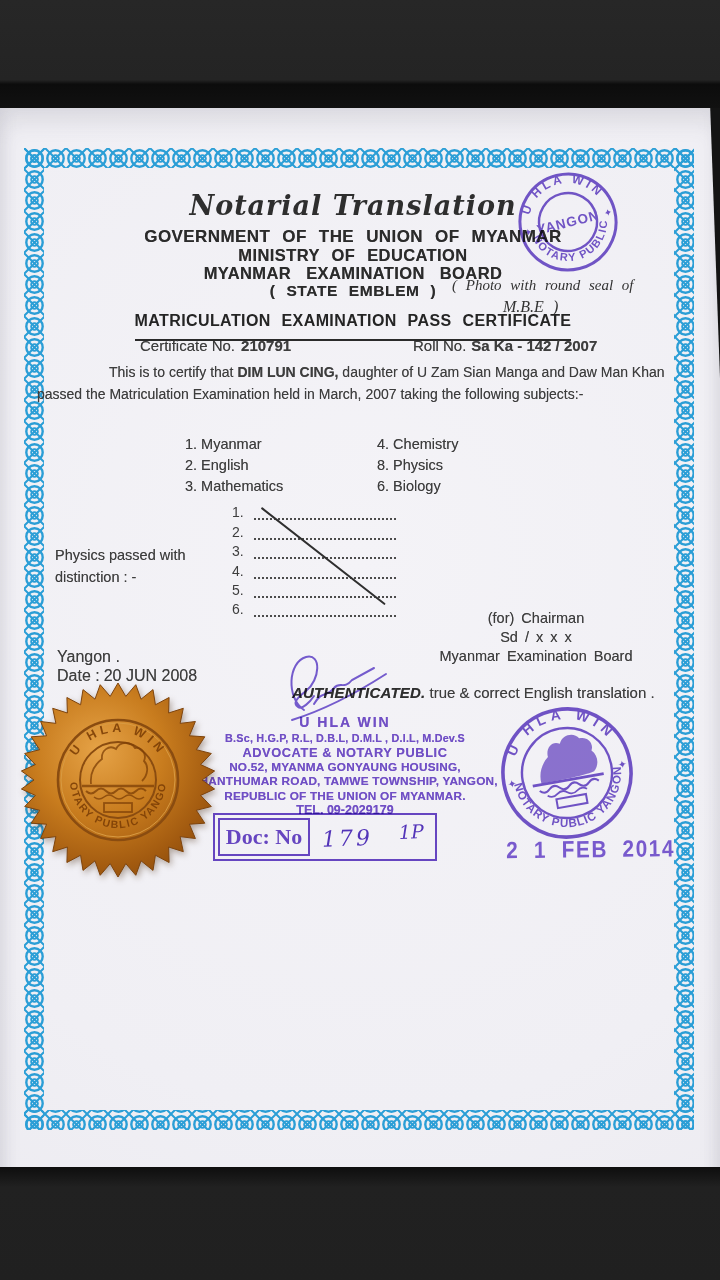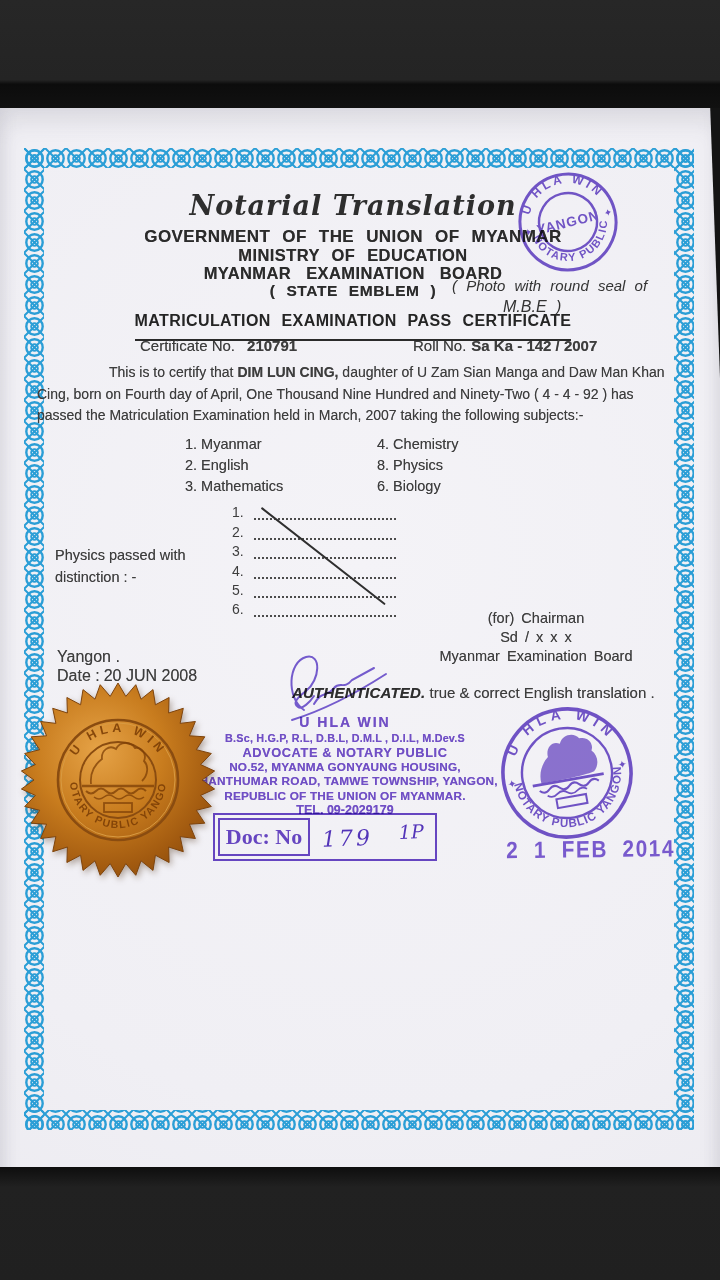--- a/index.html
+++ b/index.html
@@ -18,30 +18,30 @@
   .chain-border{position:absolute;left:24px;top:40px}
   .ink{color:#3d3d3d;text-shadow:0 0 .5px rgba(55,55,55,.55)}
   .bold-ink{color:#2b2b2b;font-weight:bold;text-shadow:0 0 .5px rgba(40,40,40,.6)}
   .centerband{position:absolute;left:0;width:706px;text-align:center}
   .script-title{top:82px;font-family:"DejaVu Serif",serif;font-style:italic;font-weight:bold;
     font-size:27px;color:#2e2e2e;letter-spacing:1px}
   .gov1{top:119px;font-size:17px;letter-spacing:.4px;word-spacing:7px}
   .gov2{top:138px;font-size:16.5px;letter-spacing:.4px;word-spacing:7px}
   .gov3{top:156px;font-size:16.5px;letter-spacing:.4px;word-spacing:10px}
   .gov4{top:174px;font-size:15.5px;letter-spacing:.6px;word-spacing:6px}
-  .photo-note{position:absolute;font-family:Liberation Sans, sans-serif;font-style:italic;
+  .photo-note{position:absolute;font-family:Liberation Serif, serif;font-style:italic;
     font-size:15px;color:#333;word-spacing:5px}
   .pn1{left:452px;top:169px}
   .pn2{left:503px;top:190px;font-size:16px}
   .matric{top:204px}
   .matric span{display:inline-block;font-size:16px;font-weight:bold;color:#242424;
     letter-spacing:.4px;word-spacing:6px;border-bottom:2.4px solid #2a2a2a;padding-bottom:9px}
   .certrow{position:absolute;top:229px;left:0;width:720px;font-size:15px}
   .cert-label{position:absolute;left:140px}
-  .cert-label b{margin-left:12px}
+  .cert-label b{margin-left:6px}
   .roll-label{position:absolute;left:413px}
   .roll-label b{margin-left:5px}
   .body-par{position:absolute;left:37px;top:254px;width:660px;font-size:14px;
     line-height:21.6px;white-space:nowrap}
   .body-par .l1{padding-left:72px}
   .subj-col{position:absolute;top:326px;font-size:14.5px;line-height:21px}
   .subj-col1{left:185px}
   .subj-col2{left:377px}
   .dist-label{position:absolute;left:55px;top:436px;font-size:14.5px;line-height:22px}
   .dot-rows{position:absolute;left:232px;top:393px}
@@ -114,21 +114,20 @@
     <span>MATRICULATION EXAMINATION PASS CERTIFICATE</span>
   </div>
 
   <div class="certrow ink">
     <span class="cert-label"><span>Certificate No.</span><b>210791</b></span>
     <span class="roll-label"><span>Roll No.</span><b>Sa Ka - 142 / 2007</b></span>
   </div>
 
   <div class="body-par ink">
     <div class="l1"><span>This is to certify that </span><b>DIM LUN CING,</b><span> daughter of U Zam Sian Manga and Daw Man Khan</span></div>
-    <div>Cing, born on Fourth day of April, One Thousand Nine Hundred and Ninety-Two ( 4 - 4 - 92 ) has</div>
     <div>passed the Matriculation Examination held in March, 2007 taking the following subjects:-</div>
   </div>
 
   <div class="subj-col subj-col1 ink">
     <div>1.  Myanmar</div>
     <div>2.  English</div>
     <div>3.  Mathematics</div>
   </div>
   <div class="subj-col subj-col2 ink">
     <div>4.  Chemistry</div>

